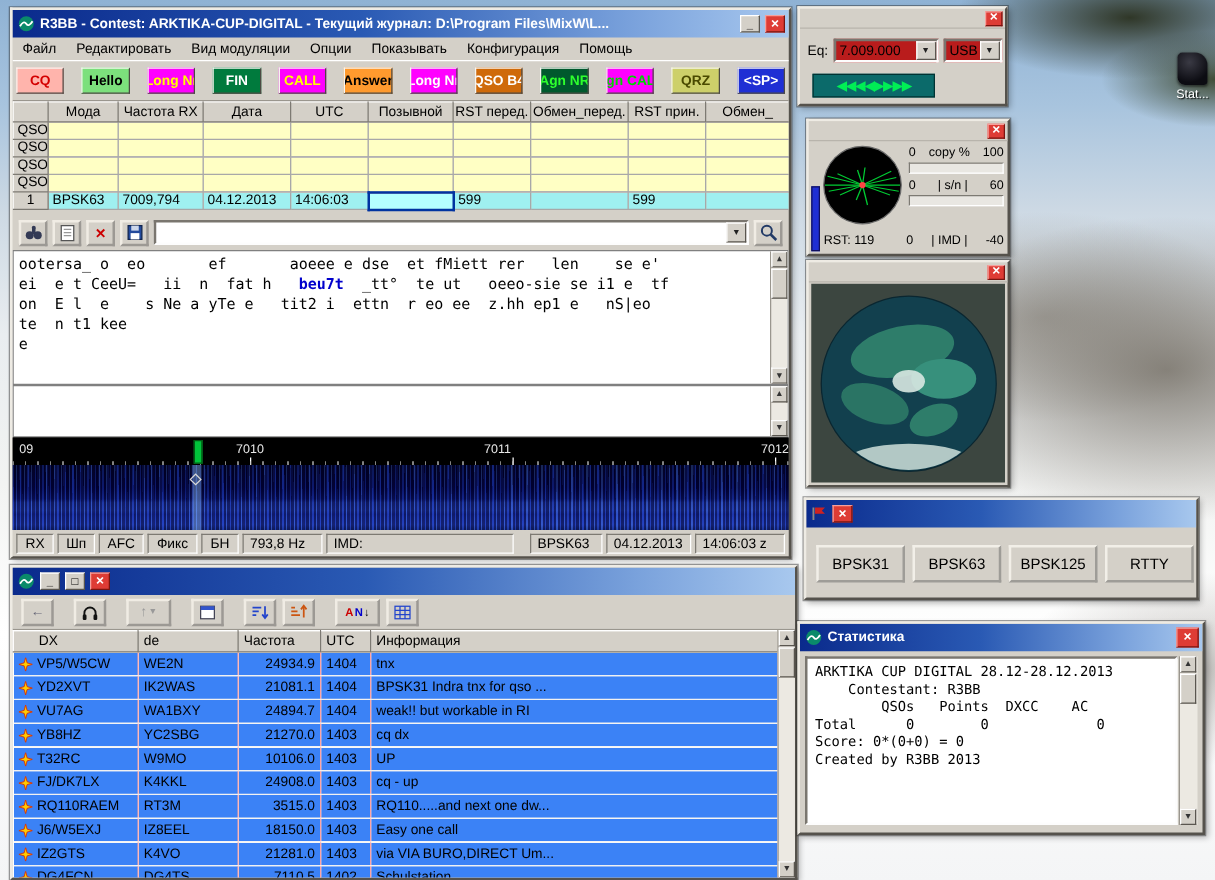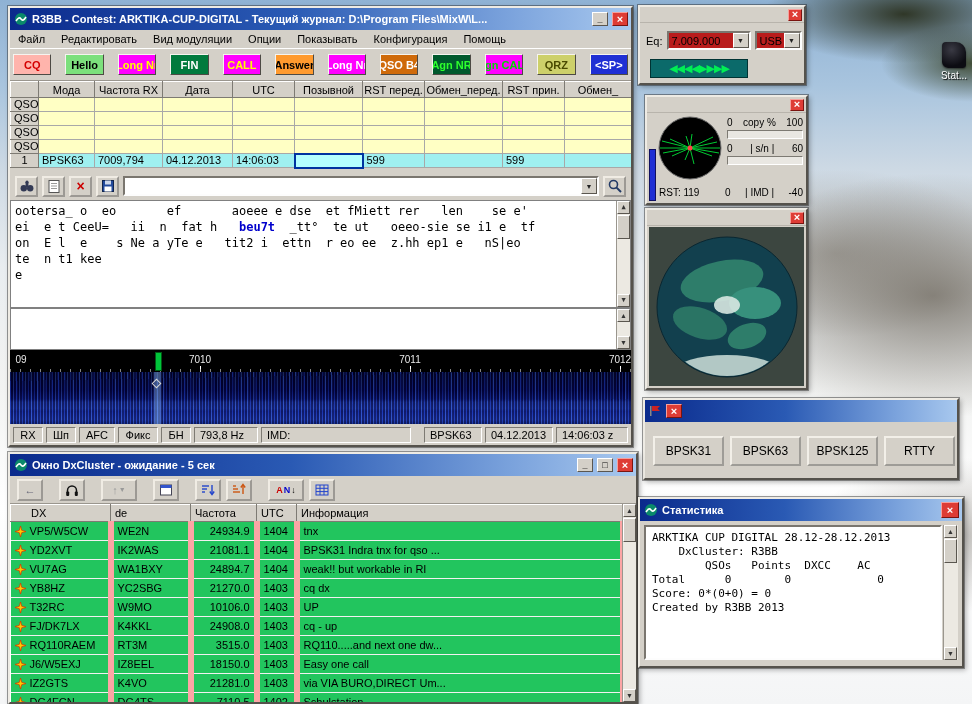--- a/index.html
+++ b/index.html
@@ -65,21 +65,21 @@
   .scell { height:16px; line-height:14px; padding:0 5px; border:1px solid; border-color:#7d7a73 #fff #fff #7d7a73; white-space:nowrap; overflow:hidden; }
   .spacer { flex:1; }
   
   .dxtoolbar { height:27px; display:flex; align-items:center; gap:5px; padding:0 7px; }
   .dxbtn { width:26px; height:22px; background:#d4d0c8; border:2px outset #f0ece4; display:flex; align-items:center; justify-content:center; gap:1px; }
   .dxbtn.wide { width:36px; }
   .dxgap { width:6px; }
   .dxtablewrap { position:relative; height:199px; background:#fff; border-top:1px solid #9a968e; }
   table.dx { border-collapse:collapse; table-layout:fixed; width:612px; }
   table.dx th { height:17px; background:#d4d0c8; border:1px solid; border-color:#fff #7d7a73 #7d7a73 #fff; font-weight:normal; text-align:left; padding:0 4px; white-space:nowrap; }
-  table.dx td { height:19px; padding:0 4px; border-right:6px solid #fca5a5; border-bottom:1px solid #f1f1f1; white-space:nowrap; overflow:hidden; background:#22c55e; }
+  table.dx td { height:19px; padding:0 4px; border-right:1px solid #fca5a5; border-bottom:1px solid #f1f1f1; white-space:nowrap; overflow:hidden; background:#3b82f6; }
   table.dx td.freq { text-align:right; }
   .dxcall { display:flex; align-items:center; gap:4px; }
   
   .combo { height:19px; background:#b91c1c; border:2px solid; border-color:#7a766f #fdfdfd #fdfdfd #7a766f; position:relative; display:flex; align-items:center; padding:0 18px 0 3px; }
   .arrows { position:absolute; left:10px; top:52px; width:98px; height:19px; background:#0b6a6a; border:1px solid #033; color:#00ee55; display:flex; align-items:center; justify-content:center; letter-spacing:-1px; font-size:11px; }
   .mline { position:absolute; display:flex; justify-content:space-between; font-size:10px; }
   .mbar { position:absolute; height:9px; background:#e9e7e2; border:1px solid; border-color:#7d7a73 #fff #fff #7d7a73; }
   .mtext { position:absolute; font-size:10px; }
   .bluebar { position:absolute; background:#1f2fd4; border:1px solid #101060; }
   .globebody { position:absolute; left:2px; top:17px; right:2px; bottom:2px; background:#3c4640; display:flex; align-items:center; justify-content:center; }
@@ -278,21 +278,21 @@
   <div class="txarea">
     <div class="vscroll">
       <div class="sb up">▲</div>
       <div class="sb down">▼</div>
     </div>
   </div>
   <div class="wf">
     <div class="wf-scale">
       <span class="wf-label" style="left:-6px;">09</span>
       <span class="wf-label" style="left:173px;">7010</span>
-      <span class="wf-label" style="left:383px;">7011</span>
+      <span class="wf-label" style="left:371px;">7011</span>
       <span class="wf-label" style="left:593px;">7012</span>
       <span class="wf-tick" style="left:190px;"></span>
       <span class="wf-tick" style="left:400px;"></span>
       <span class="wf-tick" style="left:610px;"></span>
       <span class="wf-minorticks"></span>
       <span class="wf-marker"></span>
     </div>
     <div class="wf-noise">
       <span class="wf-diamond"></span>
     </div>
@@ -421,21 +421,20 @@
 </div>
 
 <div class="win" style="left:8px;top:452px;width:630px;height:252px;">
   <div class="tb">
     <span>
       <svg width="14" height="14" viewBox="0 0 14 14">
           <circle cx="7" cy="7" r="6" fill="#0a8a6a"></circle>
           <path d="M2 9 Q5 4 7 7 T12 5" stroke="#fff" stroke-width="1.5" fill="none"></path>
         </svg>
     </span>
-    <span class="ttl">Окно DxCluster - ожидание - 5 сек</span>
     <span class="wbtn">_</span>
     <span class="wbtn">□</span>
     <span class="wbtn close">×</span>
   </div>
   <div class="dxtoolbar">
     <span class="dxbtn" style="color:#667;">←</span>
     <span class="dxgap"></span>
     <span class="dxbtn">
       <svg width="16" height="16" viewBox="0 0 16 16">
           <path d="M3.5 11 V8.5 a4.5 4.5 0 0 1 9 0 V11" stroke="#111" stroke-width="1.5" fill="none"></path>
@@ -669,21 +668,21 @@
       <svg width="14" height="14" viewBox="0 0 14 14">
           <circle cx="7" cy="7" r="6" fill="#0a8a6a"></circle>
           <path d="M2 9 Q5 4 7 7 T12 5" stroke="#fff" stroke-width="1.5" fill="none"></path>
         </svg>
     </span>
     <span class="ttl">Статистика</span>
     <span class="wbtn close" style="width:18px;height:16px;">×</span>
   </div>
   <div class="statbox">
     <div class="statline">ARKTIKA CUP DIGITAL 28.12-28.12.2013</div>
-    <div class="statline">    DxCluster: R3BB</div>
+    <div class="statline">    Contestant: R3BB</div>
     <div class="statline">        QSOs   Points  DXCC    AC</div>
     <div class="statline">Total      0        0             0</div>
     <div class="statline"></div>
     <div class="statline">Score: 0*(0+0) = 0</div>
     <div class="statline">Created by R3BB 2013</div>
   </div>
   <div class="vscroll statscroll">
     <div class="sb up">▲</div>
     <div class="sthumb"></div>
     <div class="sb down">▼</div>

